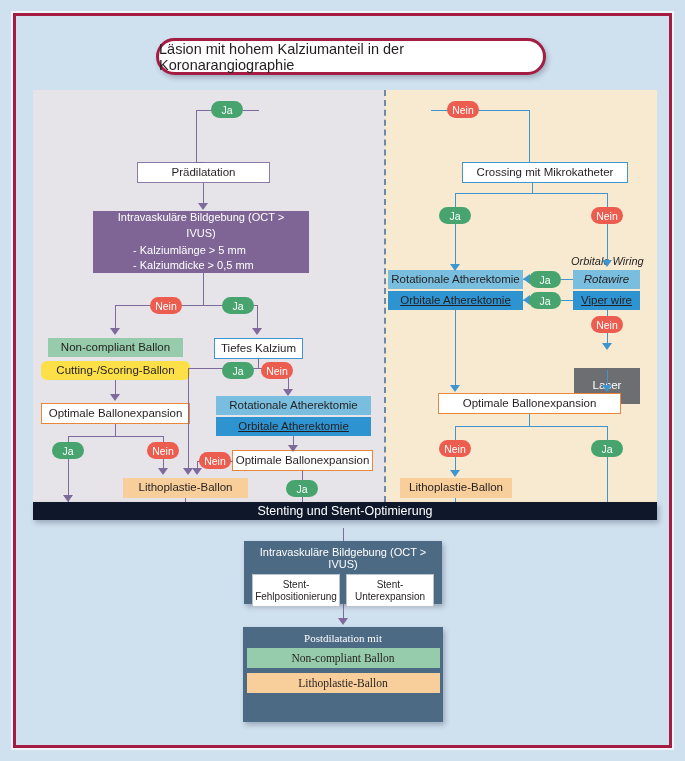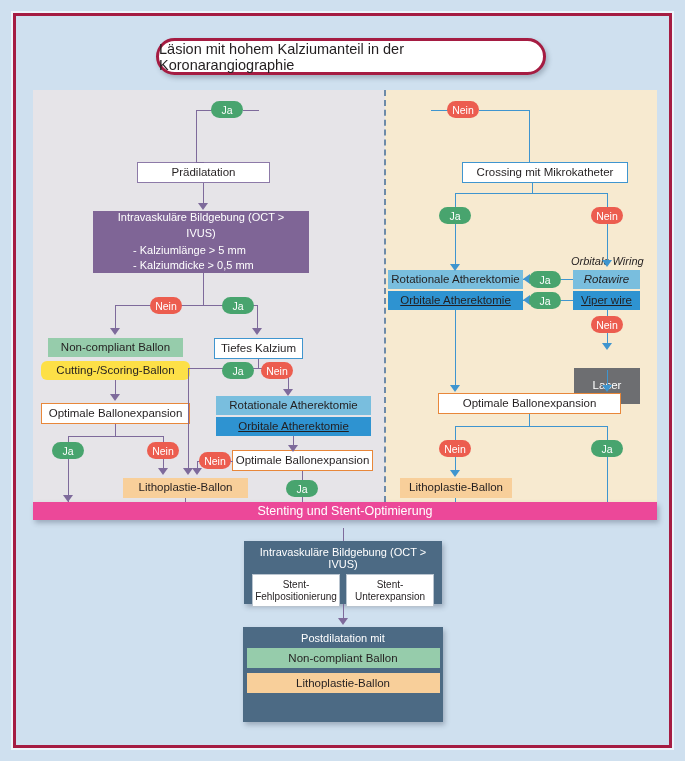--- a/index.html
+++ b/index.html
@@ -39,21 +39,21 @@
   .panel-right{
     position:absolute;left:385px;top:90px;width:272px;height:412px;
     background:#f7ead0;
   }
   .panel-divider{
     position:absolute;left:384px;top:90px;width:0;height:412px;
     border-left:2px dashed #6d8aa8;
   }
   .stent-bar{
     position:absolute;left:33px;top:502px;width:624px;height:18px;
-    background:#ec4899;display:flex;align-items:center;justify-content:center;
+    background:#0f172a;display:flex;align-items:center;justify-content:center;
     box-shadow:2px 3px 5px rgba(40,50,70,.3);
   }
   .stent-bar span{color:#fff;font-size:12.5px;}
 
   
   .node{
     position:absolute;box-sizing:border-box;
     display:flex;align-items:center;justify-content:center;
     text-align:center;font-size:11.5px;color:#231f20;line-height:1.15;
   }
@@ -325,19 +325,19 @@
       <div class="sub-white" style="width:88px;height:33px;white-space:pre-line;">Stent-
 Fehlpositionierung</div>
       <div class="sub-white" style="width:88px;height:33px;white-space:pre-line;">Stent-
 Unterexpansion</div>
     </div>
   </div>
 
   <div class="ln lv pp" style="left:343px;top:604px;height:18px;"></div>
   <div class="arrow pp" style="left:338px;top:618px;"></div>
 
-  <div class="bottom-box" style="left:243px;top:627px;width:200px;height:95px;">
+  <div class="bottom-box" style="left:243px;top:627px;width:200px;height:95px;font-family:Liberation Serif, serif;">
     <span class="bb-title">Postdilatation mit</span>
     <div class="stack-row n-green">Non-compliant Ballon</div>
     <div class="stack-row n-orange">Lithoplastie-Ballon</div>
   </div>
 
 </div>
 
 </body></html>

